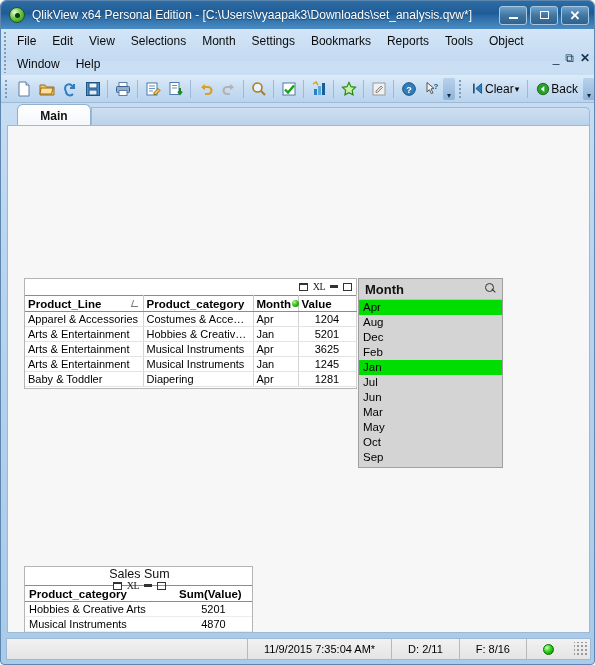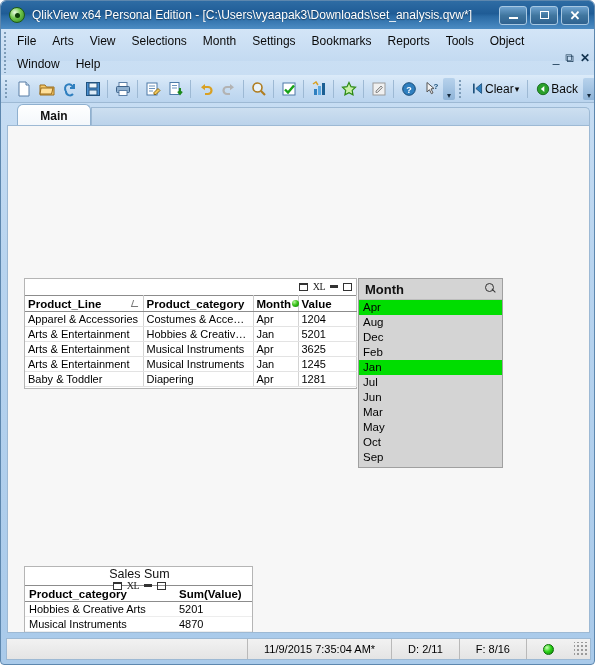--- a/index.html
+++ b/index.html
@@ -202,21 +202,21 @@
   table.qvtable td {
     border-right: 1px solid #d4d4d4;
     border-bottom: 1px solid #e3e3e3;
     padding: 1px 3px;
     color: #000;
     white-space: nowrap;
     overflow: hidden;
     text-overflow: ellipsis;
     height: 15px;
   }
-  td.num, th.num { text-align: left; }
+  td.num, th.num { text-align: center; }
   .sort-arrow {
     position: absolute; right: 4px; top: 4px;
     width: 7px; height: 7px;
     border-left: 1px solid #777;
     border-bottom: 1px solid #777;
     transform: skewX(-18deg);
   }
   .green-dot {
     display: inline-block; width: 7px; height: 7px;
     border-radius: 50%;
@@ -338,21 +338,21 @@
       <div class="win-btn">
           <span class="glyph-close">✕</span>
         </div>
     </div>
   </div>
 
   <div id="menu-area">
     <div id="menu-grip"></div>
     <div class="menu-row">
       <div class="menu-item">File</div>
-      <div class="menu-item">Arts</div>
+      <div class="menu-item">Edit</div>
       <div class="menu-item">View</div>
       <div class="menu-item">Selections</div>
       <div class="menu-item">Month</div>
       <div class="menu-item">Settings</div>
       <div class="menu-item">Bookmarks</div>
       <div class="menu-item">Reports</div>
       <div class="menu-item">Tools</div>
       <div class="menu-item">Object</div>
     </div>
     <div class="menu-row">

